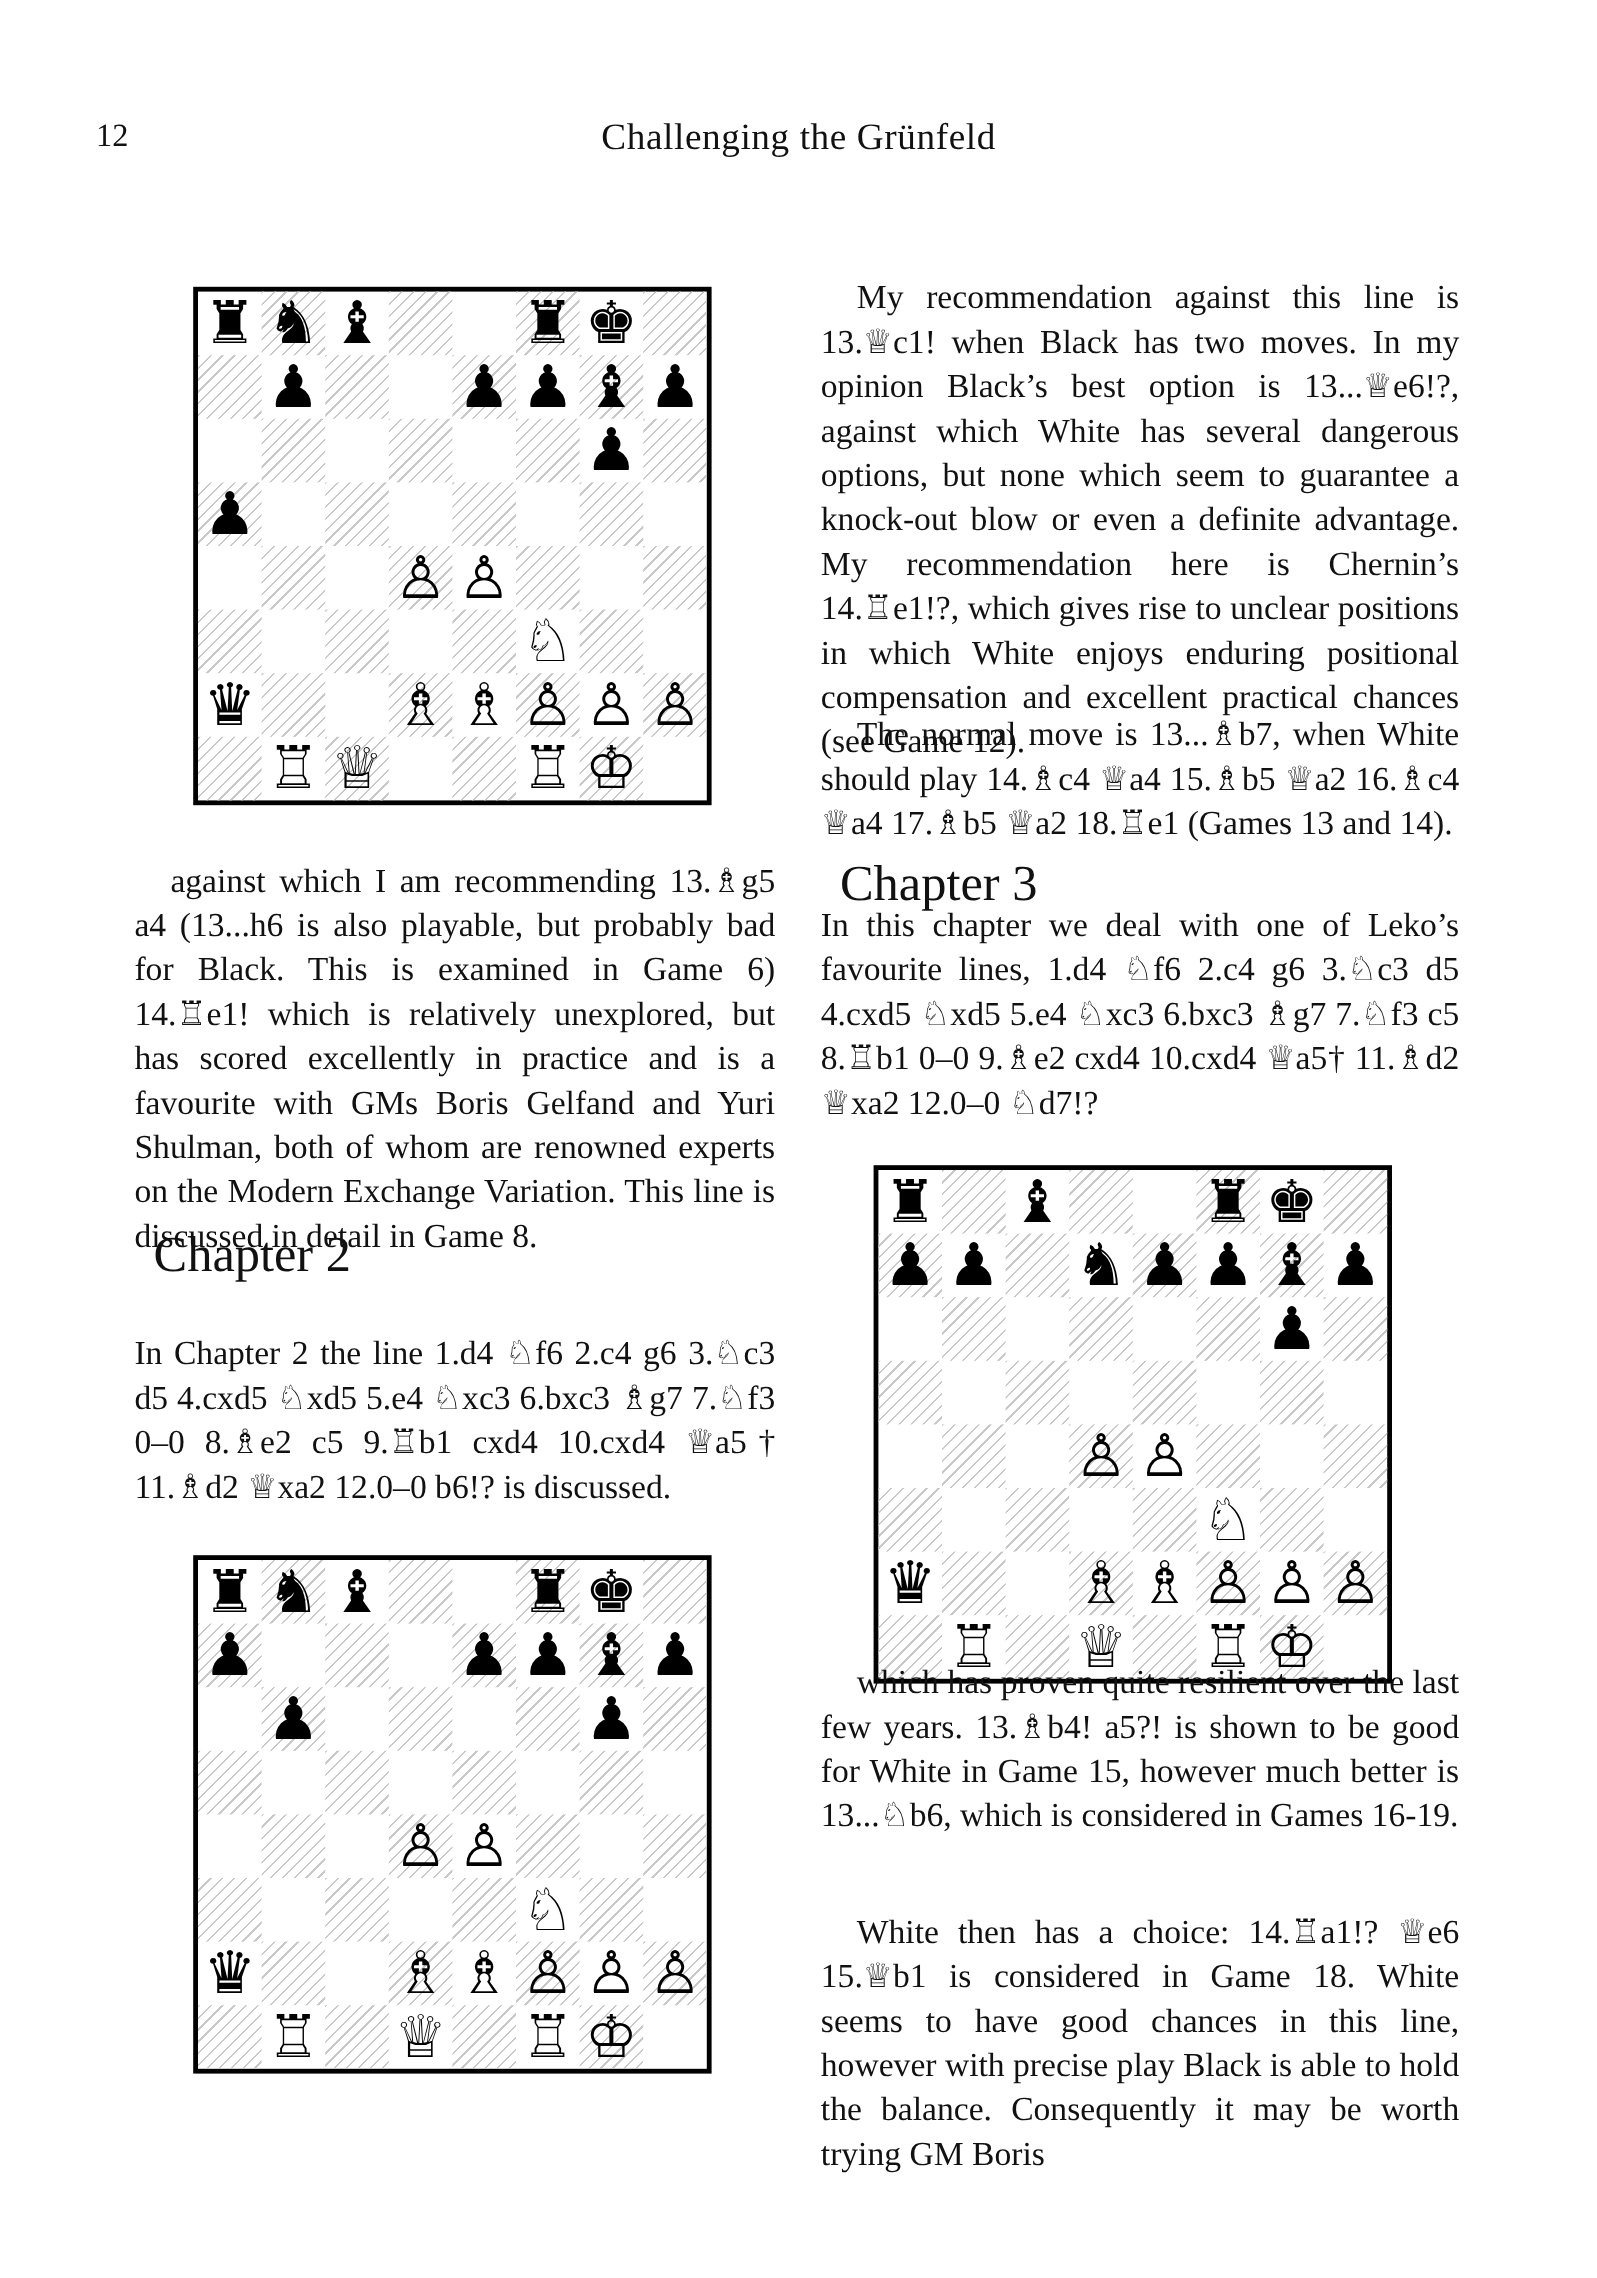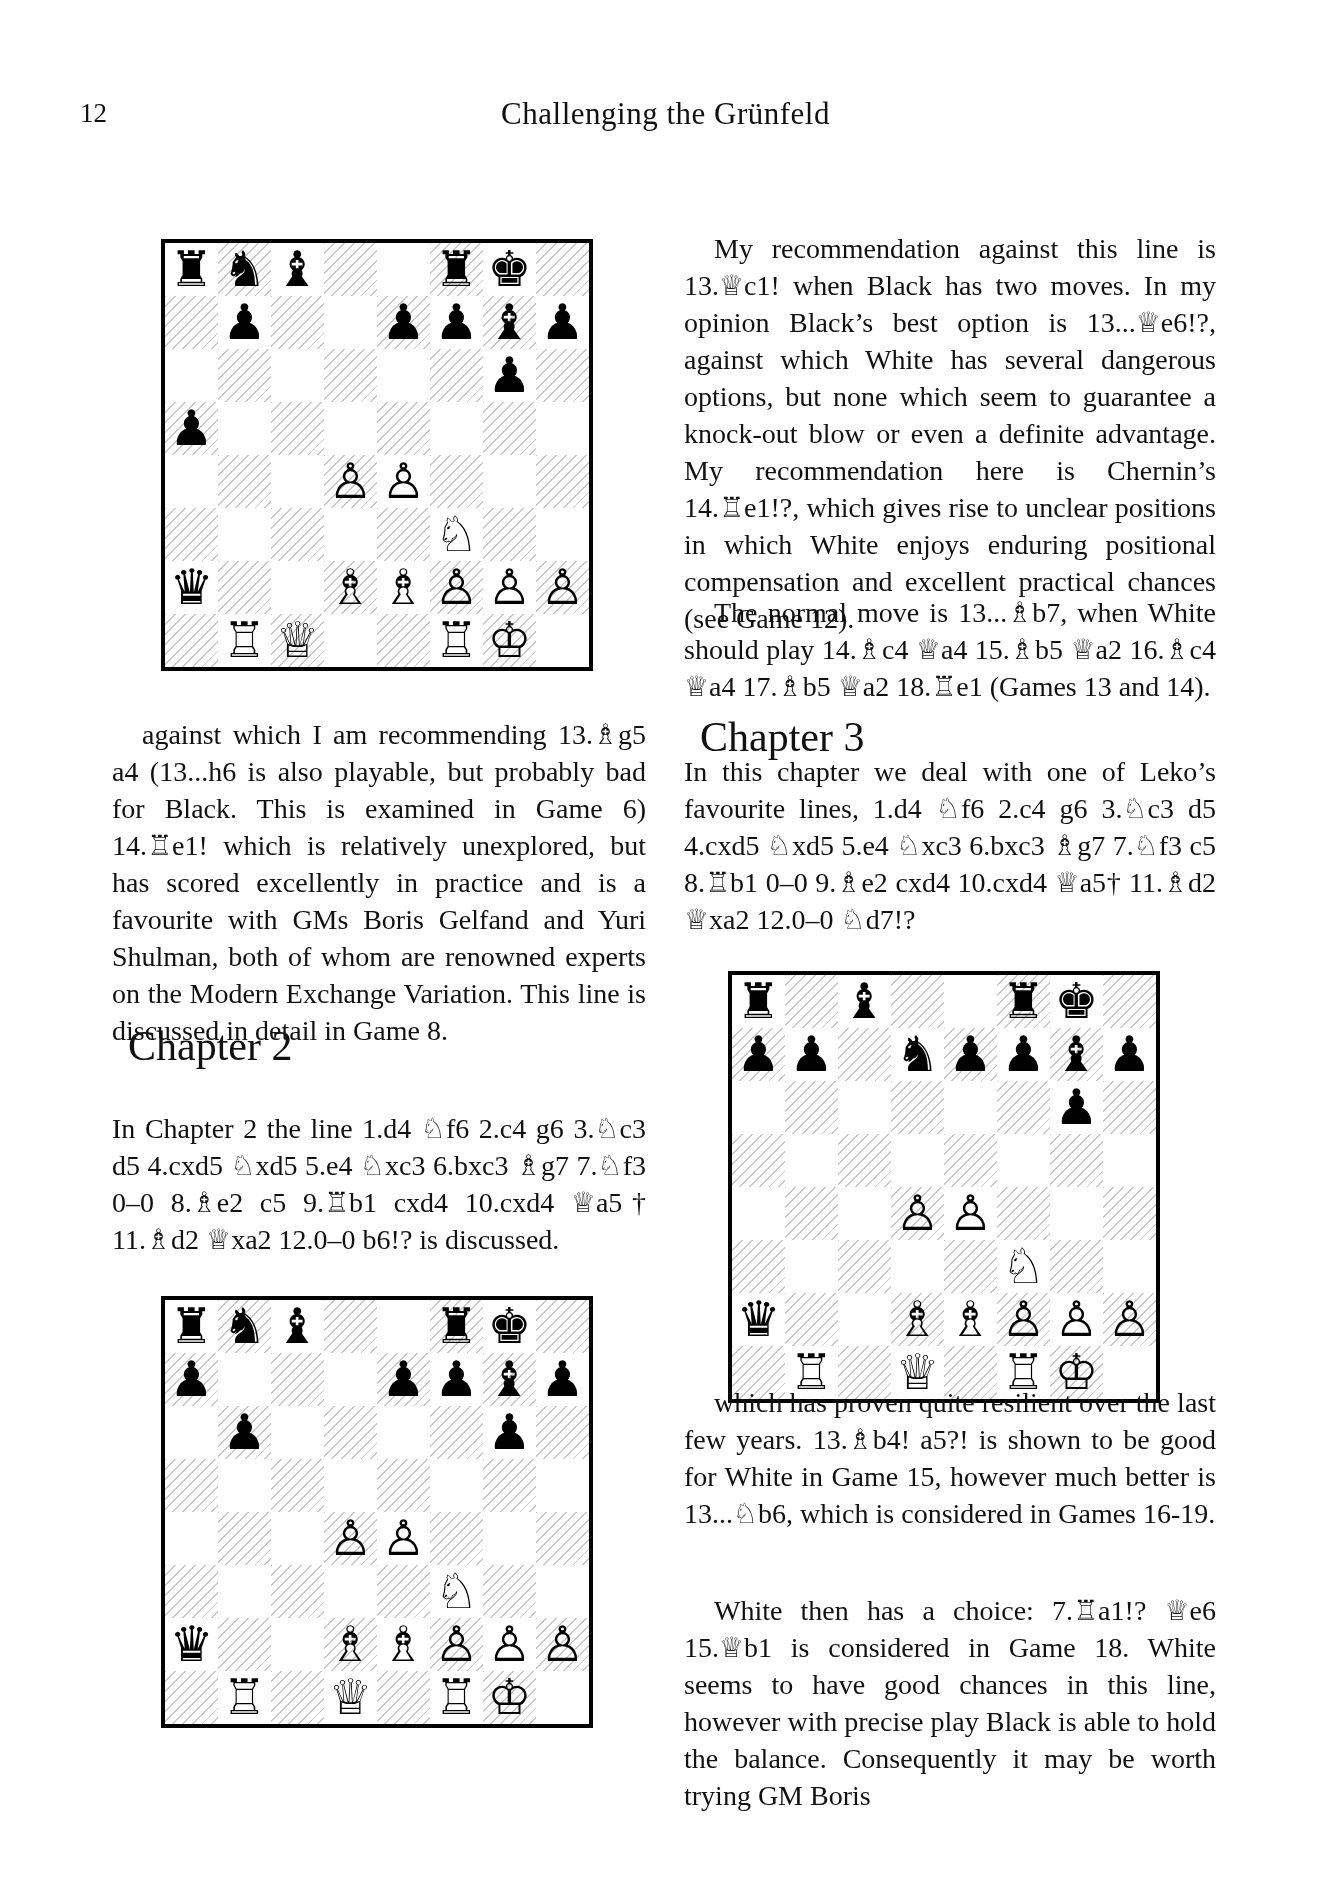--- a/index.html
+++ b/index.html
@@ -402,13 +402,13 @@
       <span class="piece">♖</span>
     </div>
     <div class="sq dark">
       <span class="piece">♔</span>
     </div>
     <div class="sq light"></div>
   </div>
 
 <div class="abs para indent" style="left:684px;top:1384px;width:532px">which has proven quite resilient over the last few years. 13.♗b4! a5?! is shown to be good for White in Game 15, however much better is 13...♘b6, which is considered in Games 16-19.</div>
 
-<div class="abs para indent" style="left:684px;top:1592px;width:532px">White then has a choice: 7.♖a1!? ♕e6 15.♕b1 is considered in Game 18. White seems to have good chances in this line, however with precise play Black is able to hold the balance. Consequently it may be worth trying GM Boris</div>
+<div class="abs para indent" style="left:684px;top:1592px;width:532px">White then has a choice: 14.♖a1!? ♕e6 15.♕b1 is considered in Game 18. White seems to have good chances in this line, however with precise play Black is able to hold the balance. Consequently it may be worth trying GM Boris</div>
 
 </body></html>

